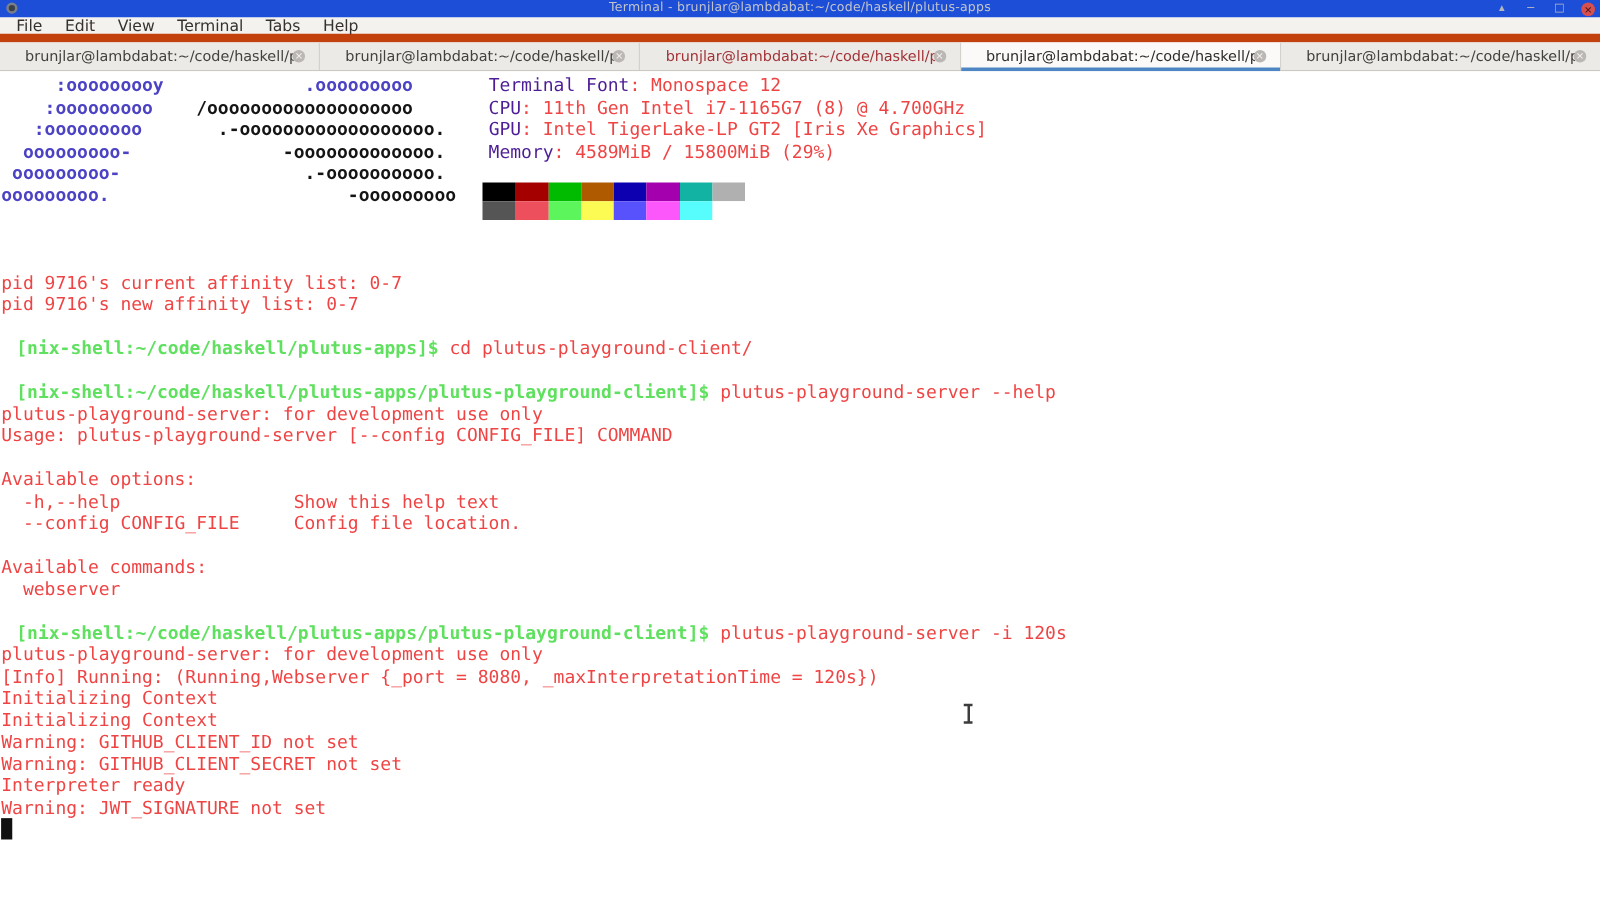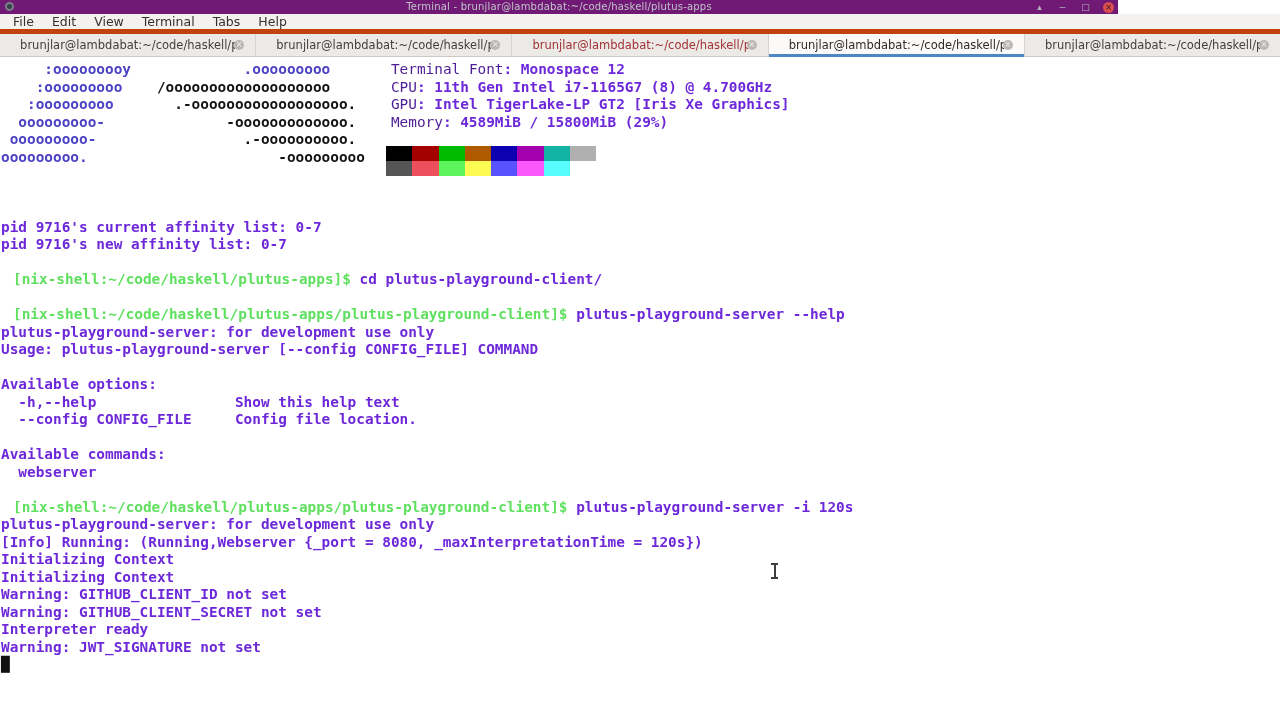--- a/index.html
+++ b/index.html
@@ -1,36 +1,36 @@
 <!DOCTYPE html>
 <html><head>
 <meta charset="utf-8">
 <style>
   * { margin:0; padding:0; box-sizing:border-box; }
   html,body { width:1280px; height:720px; overflow:hidden; background:#fff;
               font-family:"DejaVu Sans", "Liberation Sans", sans-serif; }
   .screen { position:relative; width:1280px; height:720px; background:#fff; }
 
   
-  .titlebar { position:absolute; top:0; left:0; width:1118px; height:14px;
-              background:#701a75; display:flex; align-items:center; }
+  .titlebar { position:absolute; top:0; left:0; width:1280px; height:14px;
+              background:#1d4ed8; display:flex; align-items:center; }
   .win-icon { position:absolute; left:5px; top:2px; width:9px; height:9px;
               border-radius:50%; border:2px solid #7a8089; background:#3a4048; }
   .title-text { position:absolute; left:0; right:0; text-align:center;
                 font-size:10px; line-height:14px; color:#c1c5cb; letter-spacing:.2px; }
   .win-controls { position:absolute; right:4px; top:0; height:14px;
                   display:flex; align-items:center; gap:12px; }
   .win-btn { color:#b3b7bd; font-size:9px; line-height:14px; width:11px;
              text-align:center; cursor:default; }
   .win-btn.close { background:#d84f4f; color:#3a1515; width:11px; height:11px;
                    border-radius:50%; font-size:8px; line-height:11px; }
 
   
   .menubar { position:absolute; top:14px; left:0; width:1280px; height:20px;
-             background:#f4f2ef; border-bottom:5px solid #c2410c;
+             background:#f4f2ef; border-bottom:7px solid #c2410c;
              display:flex; align-items:center; padding-left:4px; }
   .menu-item { font-size:12.5px; color:#34312e; padding:1px 9px; }
 
   
   .tabbar { position:absolute; top:34px; left:0; width:1280px; height:23px;
             background:#eceae7; border-bottom:1px solid #ccc8c4; display:flex; }
   .tab { position:relative; flex:1 1 0; display:flex; align-items:center;
          justify-content:center; border-right:1px solid #d5d1cd; background:#eceae7; }
   .tab:last-child { border-right:none; }
   .tab-label { font-size:11.5px; color:#43403d; max-width:215px; overflow:hidden;
@@ -43,21 +43,21 @@
   .tab-close { position:absolute; right:11px; top:50%; margin-top:-5px;
                width:10px; height:10px; border-radius:50%; background:#bab7b4;
                color:#f4f2ef; font-size:8px; line-height:10px; text-align:center; }
 
   
   .terminal { position:absolute; top:57px; left:0; width:1280px; height:663px;
               background:#ffffff; padding:4px 0 0 1px; overflow:hidden; }
   .tline { height:17.5px; white-space:pre;
            font:14.4px/17.5px "DejaVu Sans Mono", "Liberation Mono", monospace;
            color:#1d1d1d; }
-  .seg-d { color:#6d28d9;font-weight:bold; }
+  .seg-d { color:#ef4444; }
   .seg-g { color:#5fe05f; font-weight:bold;margin-left:12px; }
   .seg-b { color:#4c1d95; font-weight:normal; }
   .seg-B { color:#4c42c4; font-weight:bold; }
   .seg-k { color:#141414; font-weight:bold; }
   .seg-cur { color:#111111; }
 
   
   .palette-row { position:absolute; left:386px; display:flex; }
   .palette-row.r0 { top:89px; }
   .palette-row.r1 { top:104px; }

